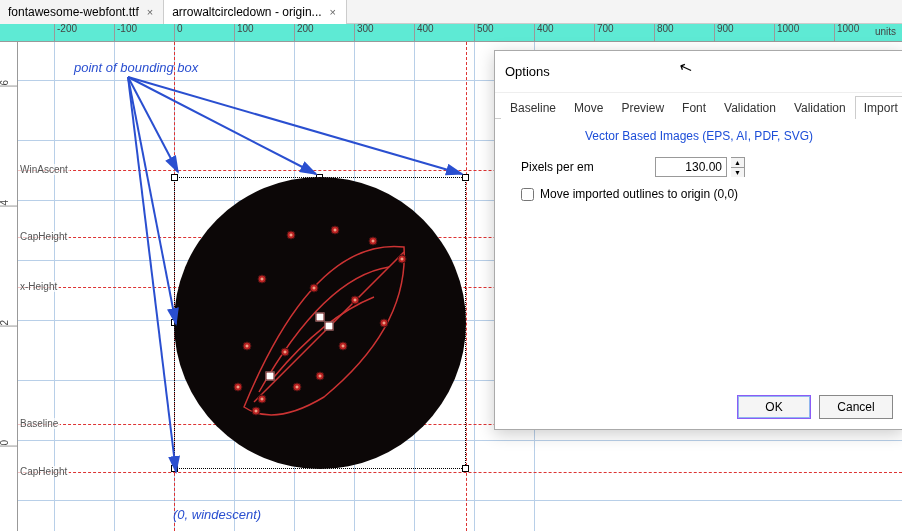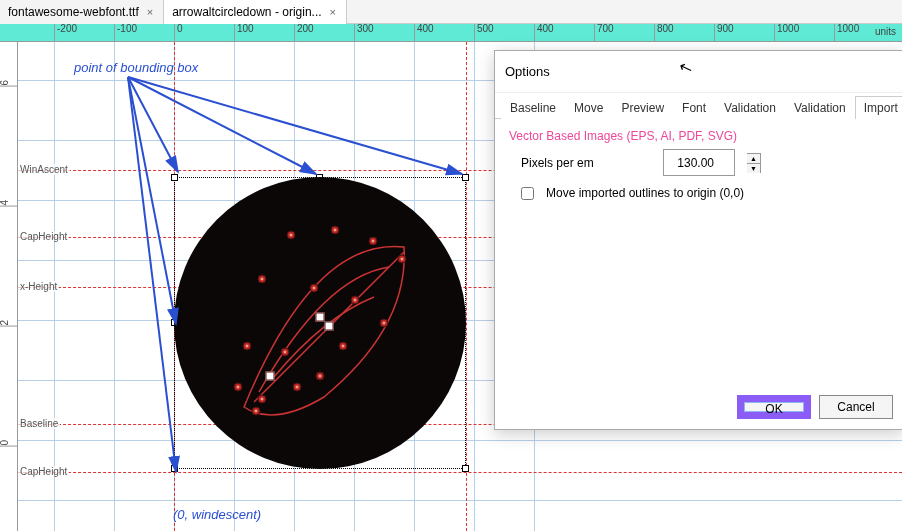--- a/index.html
+++ b/index.html
@@ -194,69 +194,70 @@
 }
 .subtab.active {
   border-color: #ccc;
   background: #fff;
 }
 .panel-body {
   padding: 10px 14px;
 }
 .group-label {
   font-size: 12px;
-  color: #ec4899;
-  margin-bottom: 6px;
+  color: #1d4ed8;
+  margin-bottom: 14px;
+  text-align: center;
 }
 .field-row {
   display: flex;
   align-items: center;
   margin: 4px 0 4px 12px;
-  gap: 12px;
+  gap: 4px;
 }
 .field-row label { width: 130px; font-size: 12px; }
 .num-input {
   width: 72px;
-  height: 27px;
+  height: 20px;
   border: 1px solid #999;
   text-align: right;
-  padding-right: 20px;
+  padding-right: 4px;
   font-size: 12px;
 }
 .spinner {
   width: 14px; height: 20px;
   display: flex; flex-direction: column;
   border: 1px solid #999;
   border-left: none;
 }
 .spinner div {
   flex: 1;
   font-size: 7px;
   text-align: center;
   line-height: 9px;
   cursor: pointer;
   background: #f4f4f4;
 }
 .spinner div:first-child { border-bottom: 1px solid #999; }
-.check-row { display:flex; align-items:center; gap:12px; margin: 10px 0 0 12px; font-size: 12px;}
+.check-row { display:flex; align-items:center; gap:6px; margin: 10px 0 0 12px; font-size: 12px;}
 .check-row input { width:13px; height:13px; }
 .panel-footer {
   position: absolute;
   bottom: 10px; right: 10px;
   display: flex; gap: 8px;
 }
 .btn {
   min-width: 74px;
   height: 24px;
   border: 1px solid #888;
   background: #f5f5f5;
   font-size: 12px;
   cursor: pointer;
 }
-.btn.primary { border: 7px solid #8b5cf6; box-shadow: inset 0 0 0 1px #8fb6ee; }
+.btn.primary { border: 1px solid #8b5cf6; box-shadow: inset 0 0 0 1px #8fb6ee; }
 </style>
 </head>
 <body>
 
 <div class="workspace">
 
   <div class="tab-bar">
     <div class="file-tab inactive">
       <span>fontawesome-webfont.ttf</span>
       <span class="close-x">×</span>

